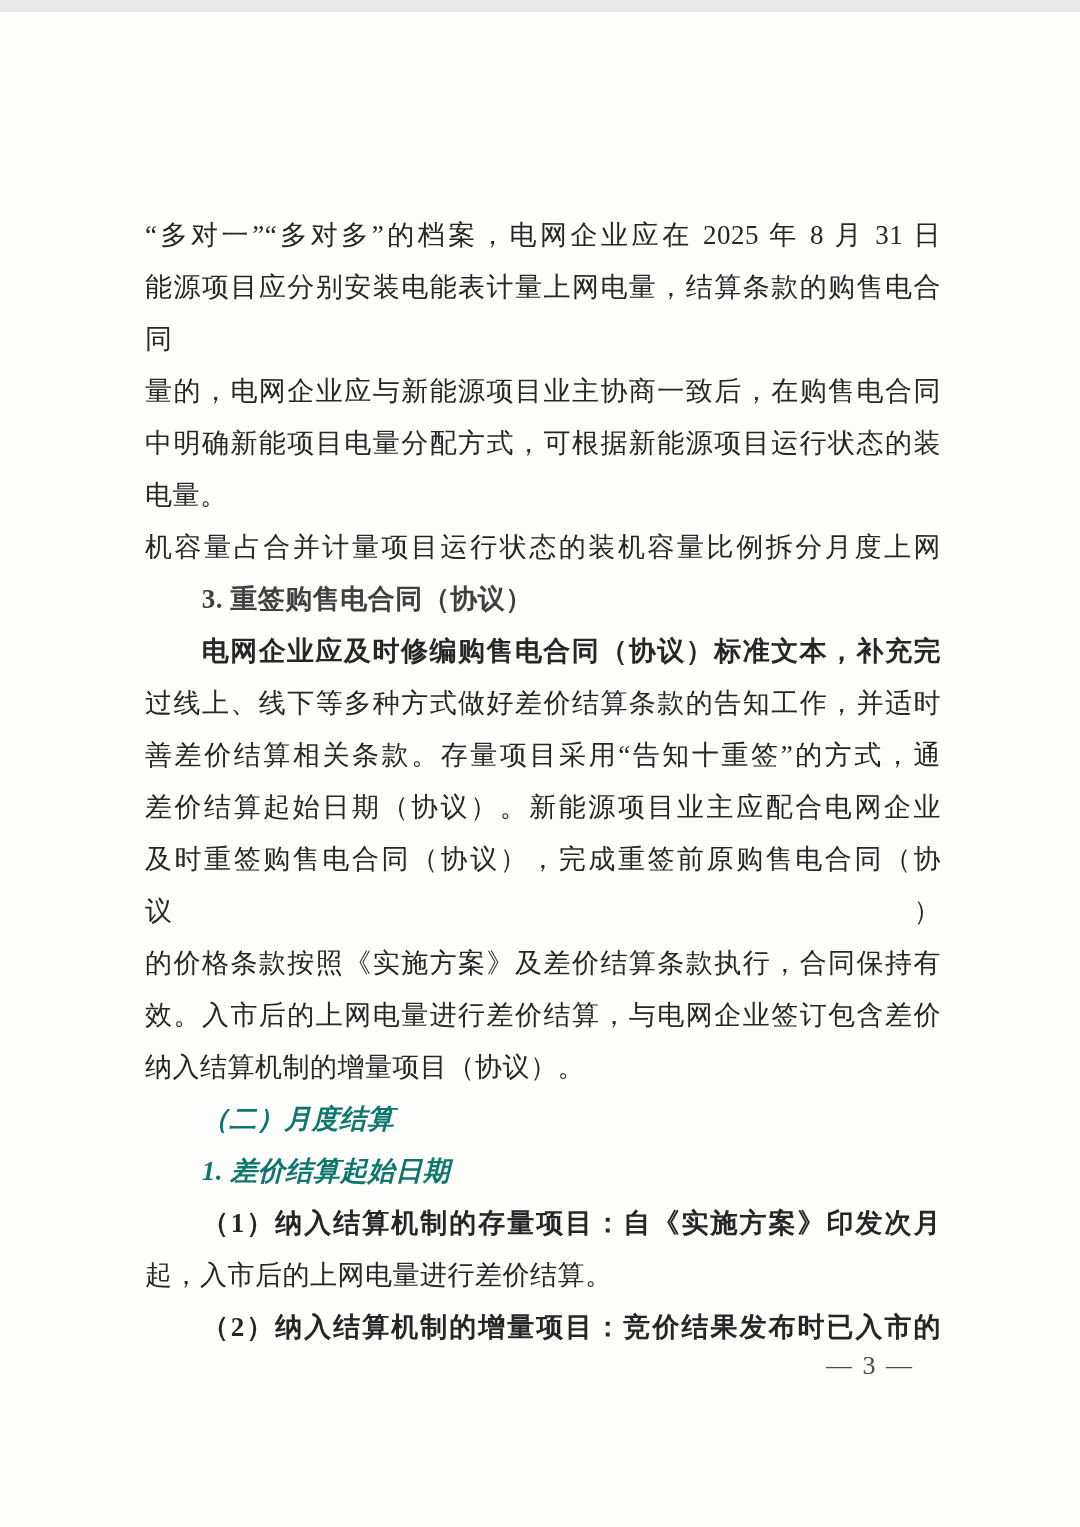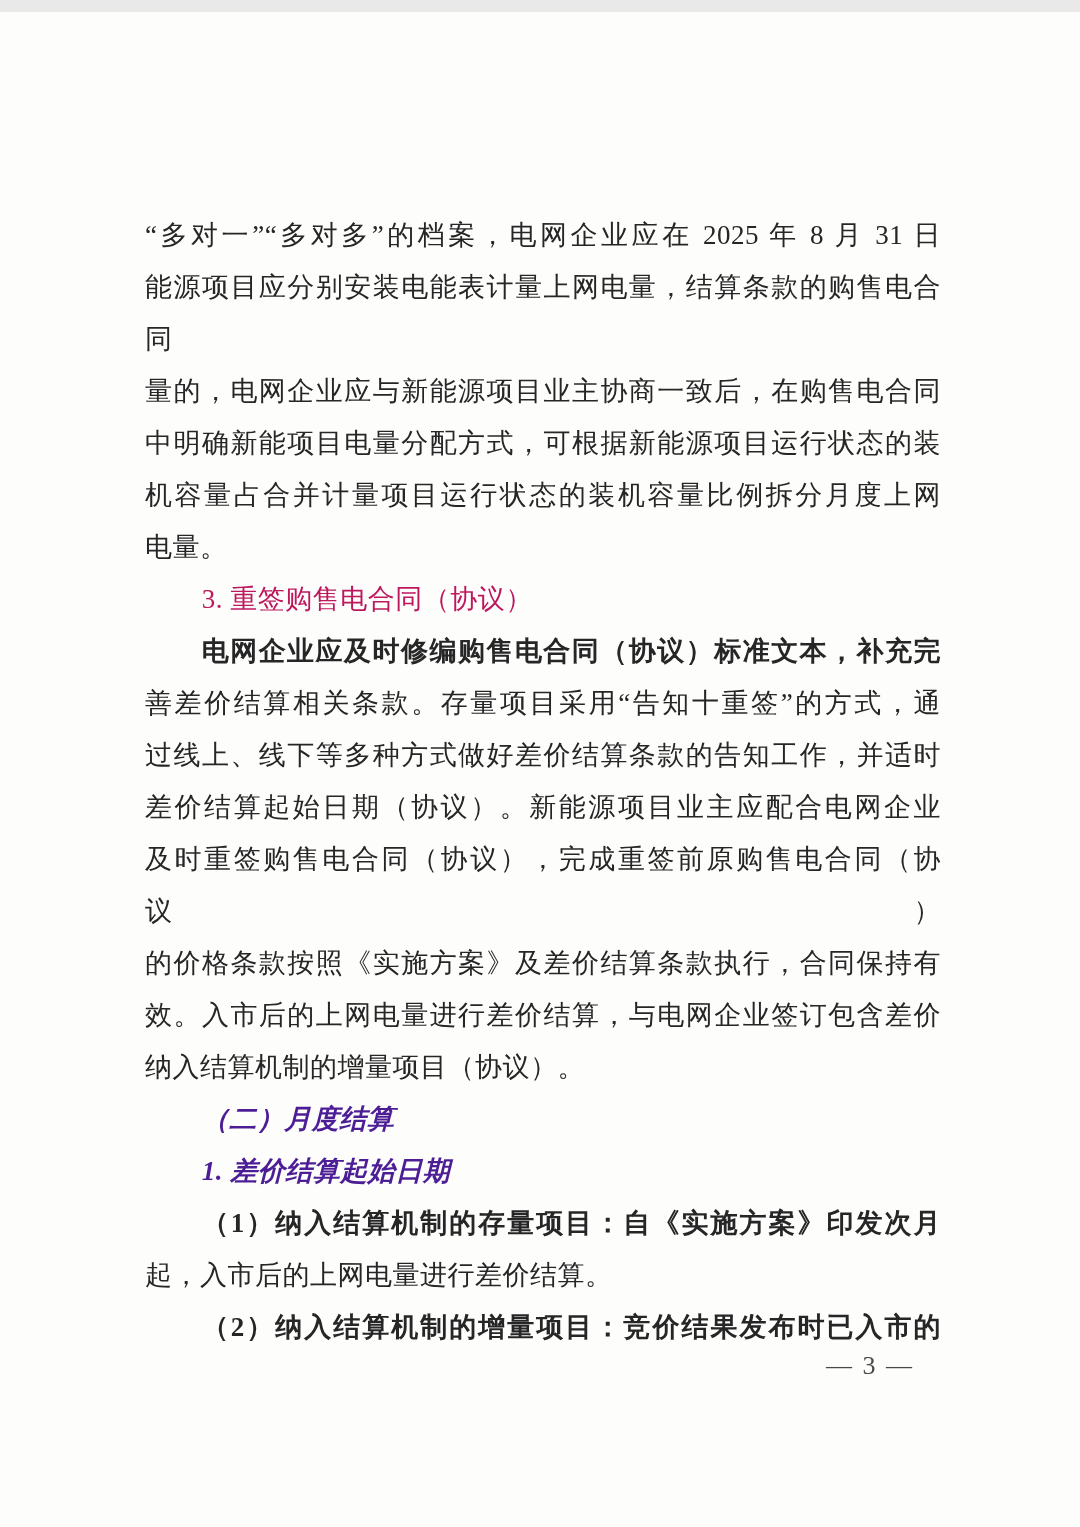--- a/index.html
+++ b/index.html
@@ -32,27 +32,27 @@
     white-space: normal;
   }
   .line.fill {
     text-align-last: justify;
   }
   .line.indent {
     text-indent: 2.1em;
     font-weight: bold;
   }
   .line.heading-bold {
-    font-weight: normal;
-    color: #be185d;
+    font-weight: bold;
+    color: #404040;
   }
   .line.heading-kaiti {
     font-weight: bold;
     font-style: italic;
-    color: #4c1d95;
+    color: #0f766e;
   }
   .footer {
     position: absolute;
     left: 790px;
     top: 1334px;
     width: 160px;
     text-align: center;
     font-size: 26px;
     line-height: 40px;
     color: #4a4a4a;
@@ -61,26 +61,26 @@
 </style>
 </head>
 <body>
 
 <div class="page">
   <div class="text-block">
       <div class="line body fill">“多对一”“多对多”的档案，电网企业应在 2025 年 8 月 31 日</div>
       <div class="line body fill">能源项目应分别安装电能表计量上网电量，结算条款的购售电合同</div>
       <div class="line body fill">量的，电网企业应与新能源项目业主协商一致后，在购售电合同</div>
       <div class="line body fill">中明确新能项目电量分配方式，可根据新能源项目运行状态的装</div>
+      <div class="line body">电量。</div>
       <div class="line body fill">机容量占合并计量项目运行状态的装机容量比例拆分月度上网</div>
-      <div class="line body">电量。</div>
       <div class="line heading-bold indent">3. 重签购售电合同（协议）</div>
       <div class="line body fill indent">电网企业应及时修编购售电合同（协议）标准文本，补充完</div>
+      <div class="line body fill">过线上、线下等多种方式做好差价结算条款的告知工作，并适时</div>
       <div class="line body fill">善差价结算相关条款。存量项目采用“告知十重签”的方式，通</div>
-      <div class="line body fill">过线上、线下等多种方式做好差价结算条款的告知工作，并适时</div>
       <div class="line body fill">差价结算起始日期（协议）。新能源项目业主应配合电网企业</div>
       <div class="line body fill">及时重签购售电合同（协议），完成重签前原购售电合同（协议）</div>
       <div class="line body fill">的价格条款按照《实施方案》及差价结算条款执行，合同保持有</div>
       <div class="line body fill">效。入市后的上网电量进行差价结算，与电网企业签订包含差价</div>
       <div class="line body">纳入结算机制的增量项目（协议）。</div>
       <div class="line heading-kaiti indent">（二）月度结算</div>
       <div class="line heading-kaiti indent">1. 差价结算起始日期</div>
       <div class="line body fill indent">（1）纳入结算机制的存量项目：自《实施方案》印发次月</div>
       <div class="line body">起，入市后的上网电量进行差价结算。</div>
       <div class="line body fill indent">（2）纳入结算机制的增量项目：竞价结果发布时已入市的</div>

